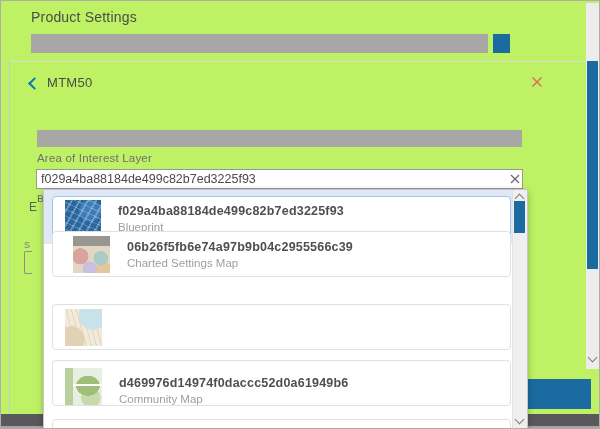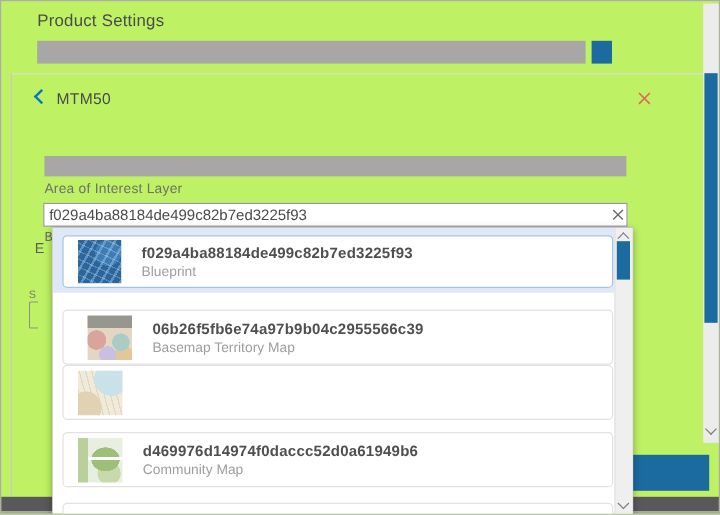--- a/index.html
+++ b/index.html
@@ -10,21 +10,21 @@
     -webkit-font-smoothing:antialiased;
   }
   
   .page-title{position:absolute; left:30px; top:8px; font-size:14px; color:#4b4b4b; letter-spacing:.2px;}
   .top-bar-gray{position:absolute; left:30px; top:33px; width:457px; height:19px; background:#a8a7a5;}
   .top-bar-blue{position:absolute; left:492px; top:33px; width:17px; height:19px; background:#1b6ba0;}
   .panel-top-rule{position:absolute; left:8px; top:60px; width:577px; height:1px; background:#dcdcdc;}
   .panel-left-rule{position:absolute; left:8px; top:60px; width:1px; height:353px; background:#c9c9c9;}
 
   
-  .back-row{position:absolute; left:29px; top:74px; display:flex; cursor:pointer;}
+  .back-row{position:absolute; left:29px; top:74px; display:flex; align-items:center; cursor:pointer;}
   .chev-left{width:7px; height:7px; border-right:2px solid #0a77bd; border-bottom:2px solid #0a77bd;
     transform:rotate(135deg); margin-right:8px; margin-top:1px;}
   .back-label{font-size:13px; color:#4a4a4a; letter-spacing:.3px;}
   .close-x{position:absolute; left:529px; top:74px; width:14px; height:14px; cursor:pointer;}
 
   
   .field-label{position:absolute; font-size:11.5px; color:#6f6f6f; letter-spacing:.2px;margin-top:36px;}
   .aoi-label{left:36px; top:115px;}
   .aoi-bar{position:absolute; left:36px; top:129px; width:485px; height:17px; background:#a8a7a5;}
   .basemap-label{left:36px; top:155px;font-family:Liberation Mono, monospace;}
@@ -64,23 +64,23 @@
   .dd-scroll .chev-up{position:absolute; left:3px; top:5px;}
   .dd-scroll .chev-down{position:absolute; left:3px; bottom:7px;}
   .dd-scroll-thumb{position:absolute; left:1px; top:11px; width:11px; height:32px; background:#1b6ba0;}
 
   .dd-row-selected-bg{position:absolute; left:0; top:0; width:469px; height:54px; background:#dfe8f6;}
   .dd-card{position:absolute; left:8px; width:459px; height:46px; box-sizing:border-box;
     background:#fff; border:1px solid #e1e1e1; border-radius:4px; display:flex; align-items:center;
     padding:0 12px; cursor:pointer;}
   .dd-card.selected{border-color:#a7c3e2; height:44px;}
   .dd-card-1{top:6px;}
-  .dd-card-2{top:68px;padding-left:20px;}
+  .dd-card-2{top:41px;padding-left:20px;}
   .dd-card-3{top:114px;}
-  .dd-card-4{top:170px;}
+  .dd-card-4{top:170px;align-items:flex-end;}
   .dd-card-5{top:229px; height:26px;}
   .thumb{width:37px; height:37px; flex:none; margin-right:17px;}
   .dd-card.selected .thumb{width:36px; height:36px;}
   .dd-text{display:flex; flex-direction:column; justify-content:center; overflow:hidden;}
   .dd-id{font-size:12.5px; font-weight:700; color:#4f4f4f; letter-spacing:.2px; white-space:nowrap;}
   .dd-name{font-size:11.5px; color:#9e9e9e; margin-top:3px; white-space:nowrap;}
 
   
   .thumb-blueprint{
     background-color:#2a659b;
@@ -165,21 +165,21 @@
       <div class="dd-text">
         <div class="dd-id">f029a4ba88184de499c82b7ed3225f93</div>
         <div class="dd-name">Blueprint</div>
       </div>
     </div>
 
     <div class="dd-card dd-card-2">
       <div class="thumb thumb-charted"></div>
       <div class="dd-text">
         <div class="dd-id">06b26f5fb6e74a97b9b04c2955566c39</div>
-        <div class="dd-name">Basemap Territory Map</div>
+        <div class="dd-name">Charted Settings Map</div>
       </div>
     </div>
 
     <div class="dd-card dd-card-3">
       <div class="thumb thumb-pencil"></div>
       <div class="dd-text">
       </div>
     </div>
 
     <div class="dd-card dd-card-4">

